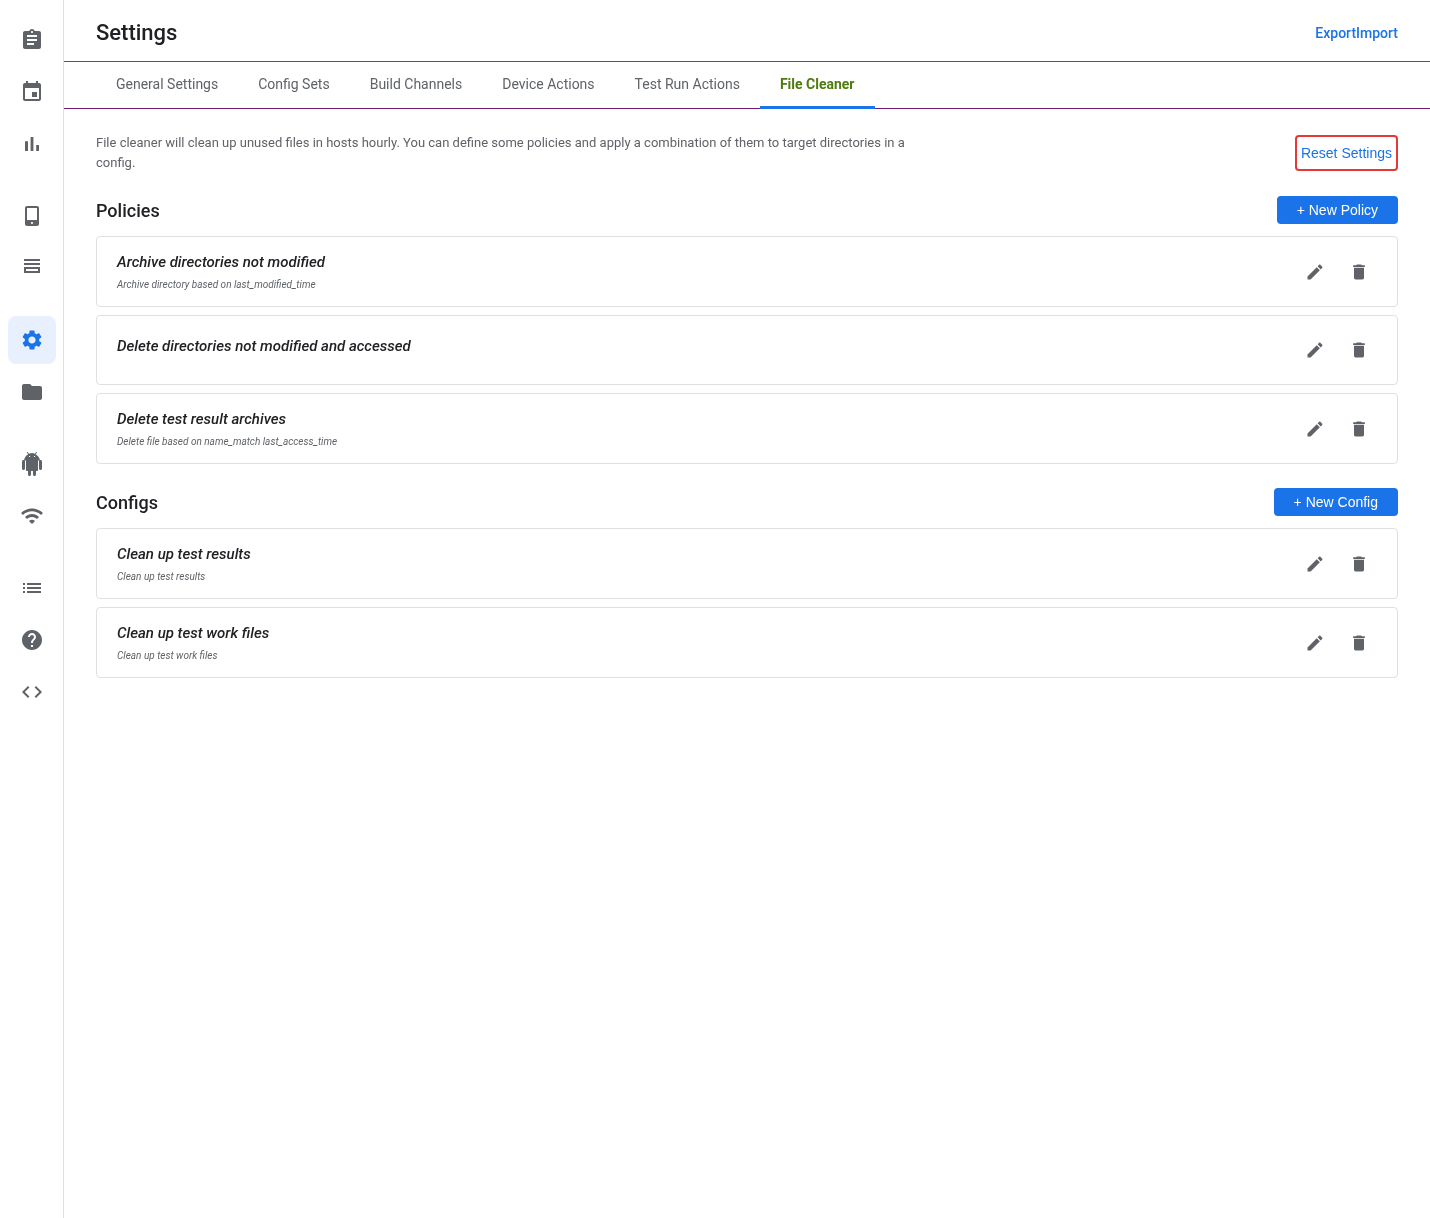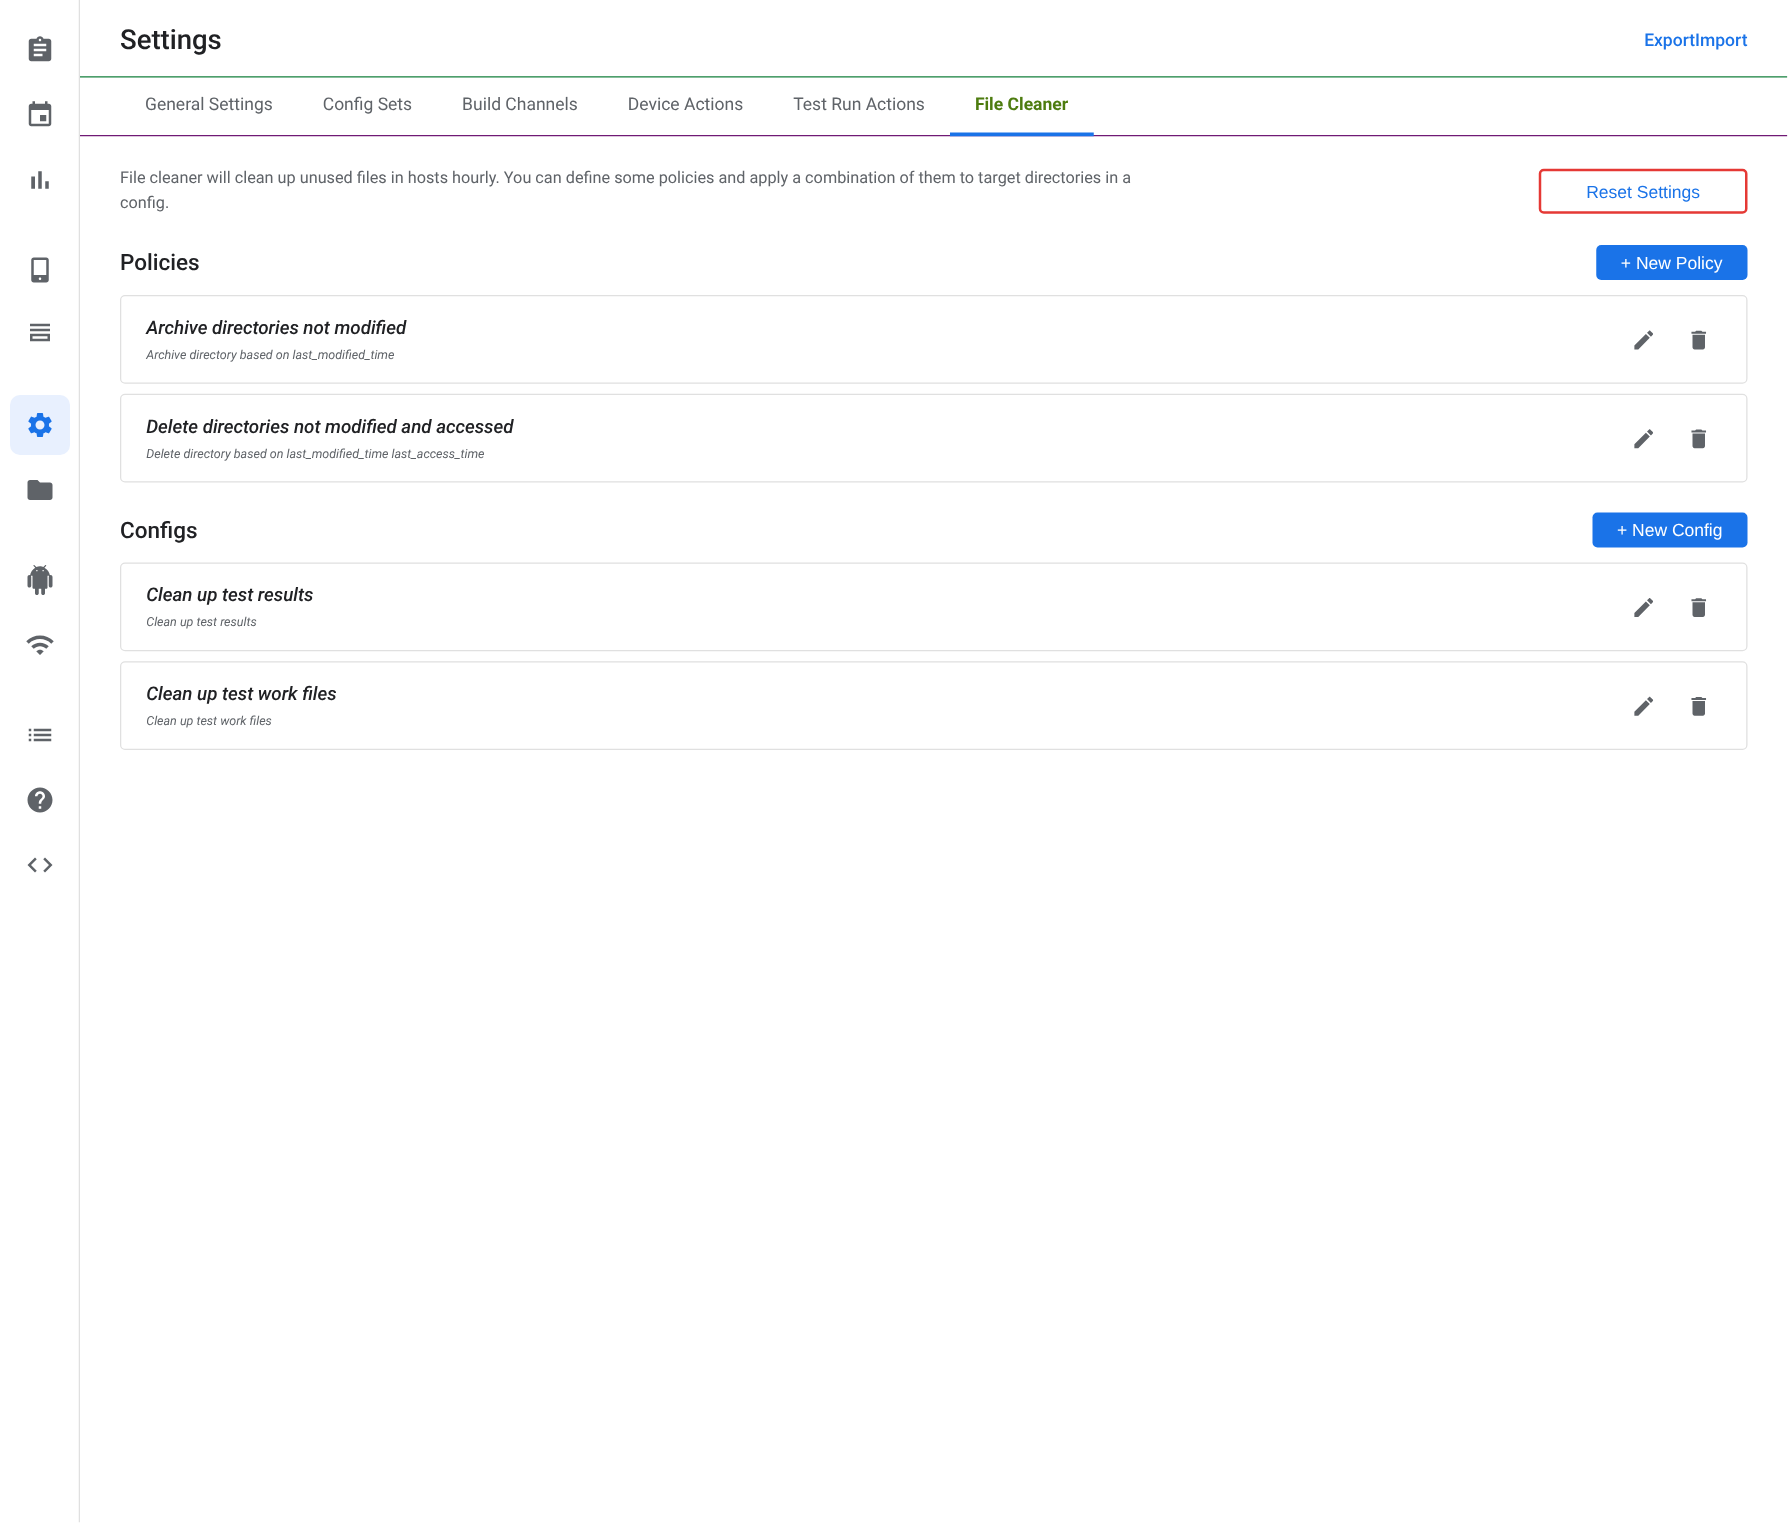--- a/index.html
+++ b/index.html
@@ -103,21 +103,21 @@
       color: #5f6368;
       max-width: 820px;
       line-height: 1.5;
     }
     .reset-btn {
       border: 2px solid #e53935;
       background: #fff;
       color: #1a73e8;
       font-size: 14px;
       font-weight: 500;
-      padding: 8px 36px;
+      padding: 8px 4px;
       border-radius: 4px;
       cursor: pointer;
       white-space: nowrap;
       outline: none;
     }
 
     
     .section-header {
       display: flex;
       align-items: center;
@@ -299,36 +299,53 @@
             <svg viewBox="0 0 24 24">
                 <path d="M6 19c0 1.1.9 2 2 2h8c1.1 0 2-.9 2-2V7H6v12zM19 4h-3.5l-1-1h-5l-1 1H5v2h14V4z"></path>
               </svg>
           </div>
         </div>
       </div>
 
       <div class="card">
         <div class="card-content">
           <div class="card-title">Delete directories not modified and accessed</div>
-          <div class="card-subtitle">Delete directory based on last_modified_time last_access_time</div>
-        </div>
-        <div class="card-actions">
-          <div class="icon-btn">
-            <svg viewBox="0 0 24 24">
-                <path d="M3 17.25V21h3.75L17.81 9.94l-3.75-3.75L3 17.25zM20.71 7.04c.39-.39.39-1.02 0-1.41l-2.34-2.34c-.39-.39-1.02-.39-1.41 0l-1.83 1.83 3.75 3.75 1.83-1.83z"></path>
-              </svg>
-          </div>
-          <div class="icon-btn">
-            <svg viewBox="0 0 24 24">
-                <path d="M6 19c0 1.1.9 2 2 2h8c1.1 0 2-.9 2-2V7H6v12zM19 4h-3.5l-1-1h-5l-1 1H5v2h14V4z"></path>
-              </svg>
-          </div>
-        </div>
-      </div>
-
+        </div>
+        <div class="card-actions">
+          <div class="icon-btn">
+            <svg viewBox="0 0 24 24">
+                <path d="M3 17.25V21h3.75L17.81 9.94l-3.75-3.75L3 17.25zM20.71 7.04c.39-.39.39-1.02 0-1.41l-2.34-2.34c-.39-.39-1.02-.39-1.41 0l-1.83 1.83 3.75 3.75 1.83-1.83z"></path>
+              </svg>
+          </div>
+          <div class="icon-btn">
+            <svg viewBox="0 0 24 24">
+                <path d="M6 19c0 1.1.9 2 2 2h8c1.1 0 2-.9 2-2V7H6v12zM19 4h-3.5l-1-1h-5l-1 1H5v2h14V4z"></path>
+              </svg>
+          </div>
+        </div>
+      </div>
+
+      <div class="card">
+        <div class="card-content">
+          <div class="card-title">Delete test result archives</div>
+          <div class="card-subtitle">Delete file based on name_match last_access_time</div>
+        </div>
+        <div class="card-actions">
+          <div class="icon-btn">
+            <svg viewBox="0 0 24 24">
+                <path d="M3 17.25V21h3.75L17.81 9.94l-3.75-3.75L3 17.25zM20.71 7.04c.39-.39.39-1.02 0-1.41l-2.34-2.34c-.39-.39-1.02-.39-1.41 0l-1.83 1.83 3.75 3.75 1.83-1.83z"></path>
+              </svg>
+          </div>
+          <div class="icon-btn">
+            <svg viewBox="0 0 24 24">
+                <path d="M6 19c0 1.1.9 2 2 2h8c1.1 0 2-.9 2-2V7H6v12zM19 4h-3.5l-1-1h-5l-1 1H5v2h14V4z"></path>
+              </svg>
+          </div>
+        </div>
+      </div>
     </div>
 
     <div class="section-gap">
       <div class="section-header">
         <h2 class="section-title">Configs</h2>
         <button class="new-btn">+ New Config</button>
       </div>
 
       <div class="card">
         <div class="card-content">

